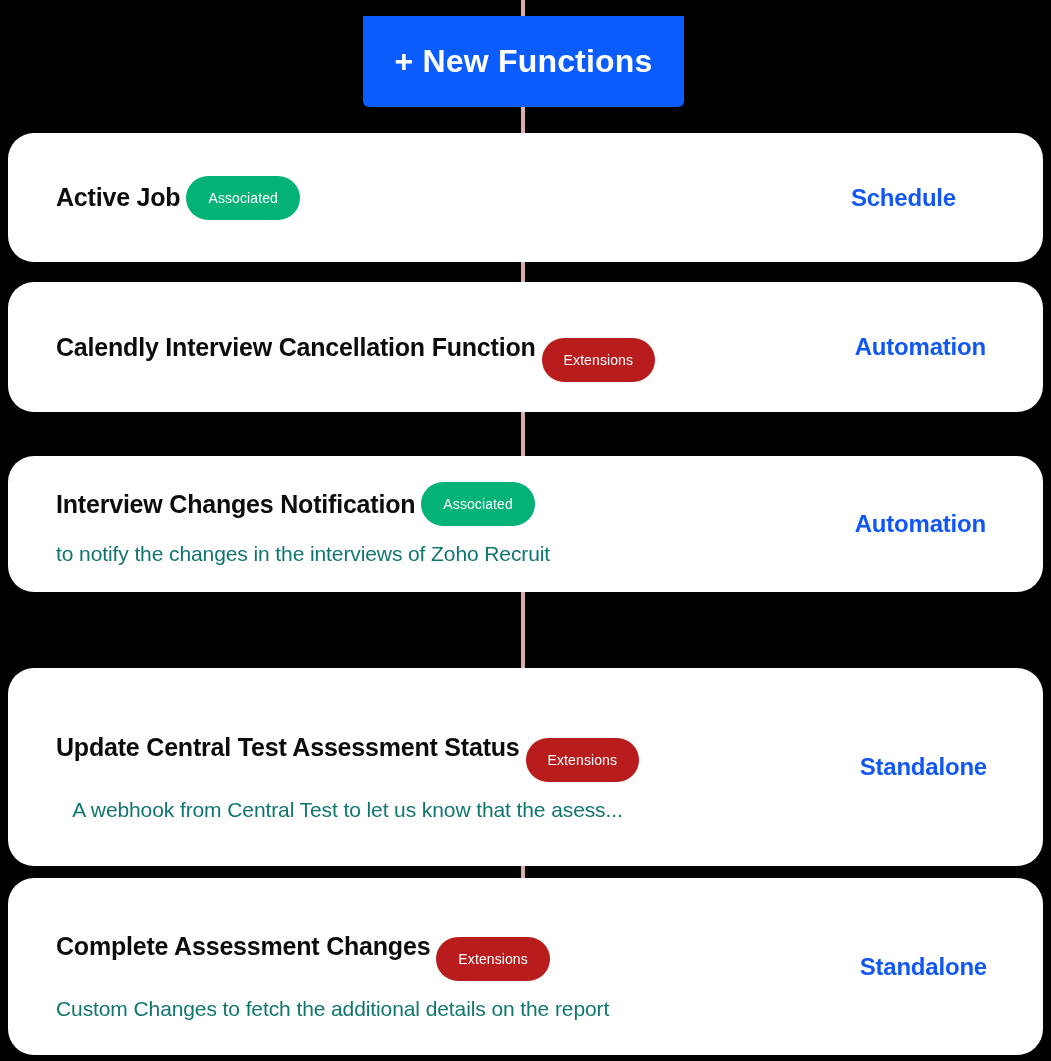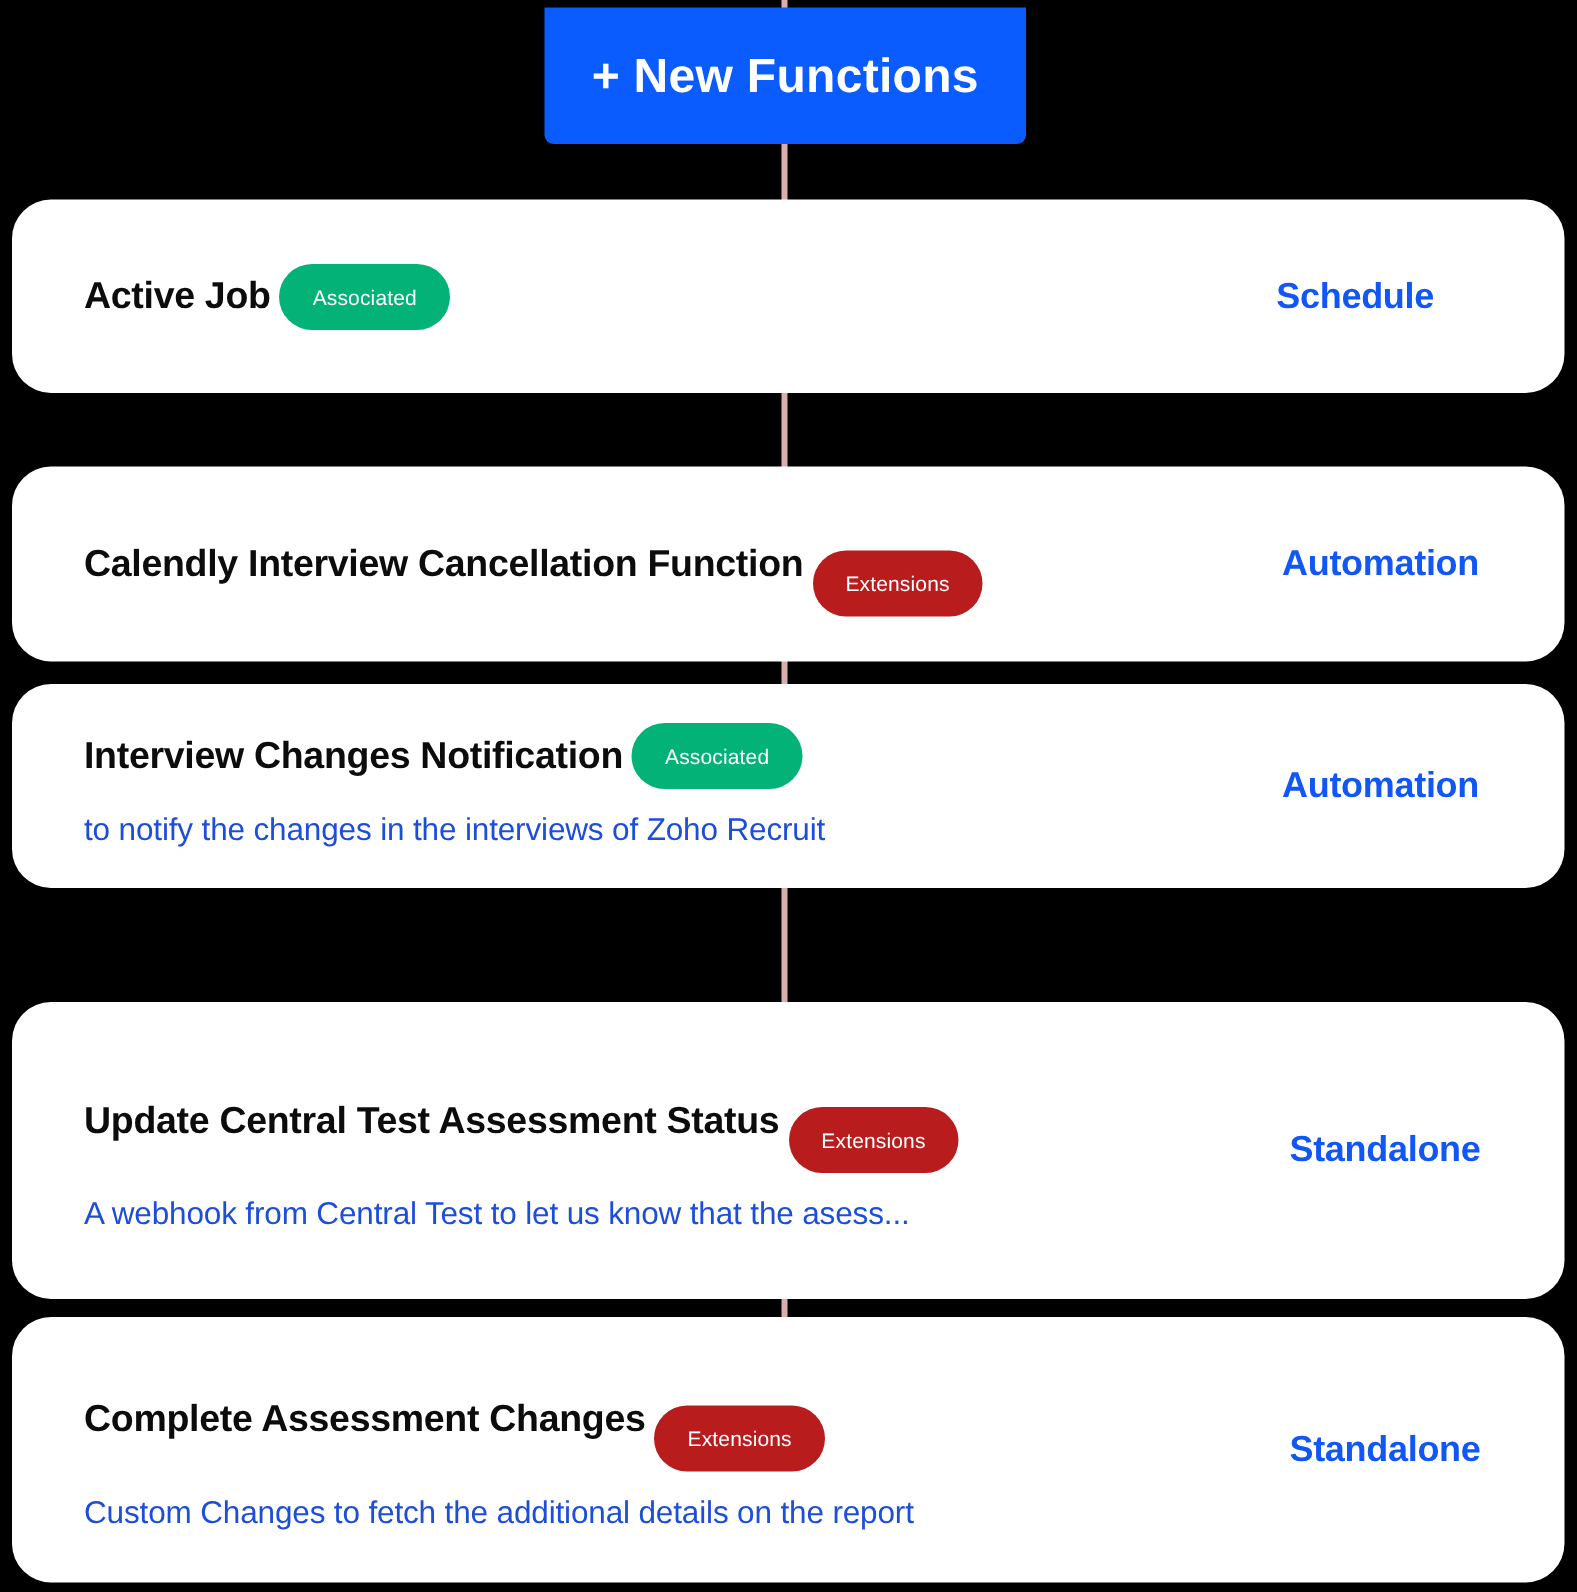--- a/index.html
+++ b/index.html
@@ -24,21 +24,21 @@
     width: 4px;
     height: 1000px;
     background: #d9afae;
     z-index: 0;
   }
 
   
   .new-btn {
     position: absolute;
     left: 363px;
-    top: 5px;
+    top: 16px;
     width: 321px;
     height: 91px;
     background: #0B5CFF;
     border-radius: 0 0 6px 6px;
     color: #ffffff;
     font-size: 32px;
     font-weight: 600;
     letter-spacing: 0.2px;
     display: flex;
     align-items: center;
@@ -81,24 +81,25 @@
     font-size: 25px;
     font-weight: 700;
     color: #0c0c0c;
     letter-spacing: -0.2px;
     white-space: nowrap;
   }
 
   .card-sub {
     font-size: 21px;
     font-weight: 400;
-    color: #1d4ed8;
+    color: #0f766e;
     margin-top: 16px;
     letter-spacing: -0.1px;
     white-space: nowrap;
+    text-align: center;
   }
 
   .badge {
     display: inline-flex;
     align-items: center;
     justify-content: center;
     height: 44px;
     padding: 0 22px;
     border-radius: 22px;
     color: #ffffff;
@@ -116,21 +117,21 @@
     color: #1157f5;
     white-space: nowrap;
     letter-spacing: -0.2px;
     cursor: pointer;
     flex: 0 0 auto;
     text-align: center;
   }
 
   
   #card-0 { top: 133px; height: 129px; }
-  #card-1 { top: 311px; height: 130px; }
+  #card-1 { top: 282px; height: 130px; }
   #card-2 { top: 456px; height: 136px; }
   #card-3 { top: 668px; height: 198px; }
   #card-4 { top: 878px; height: 177px; }
 
   
   #card-0 .card-link { margin-right: 39px; }
   #card-1 .card-link { margin-right: 9px; }
   #card-2 .card-link { margin-right: 9px; }
   #card-3 .card-link { margin-right: 8px; }
   #card-4 .card-link { margin-right: 8px; }

